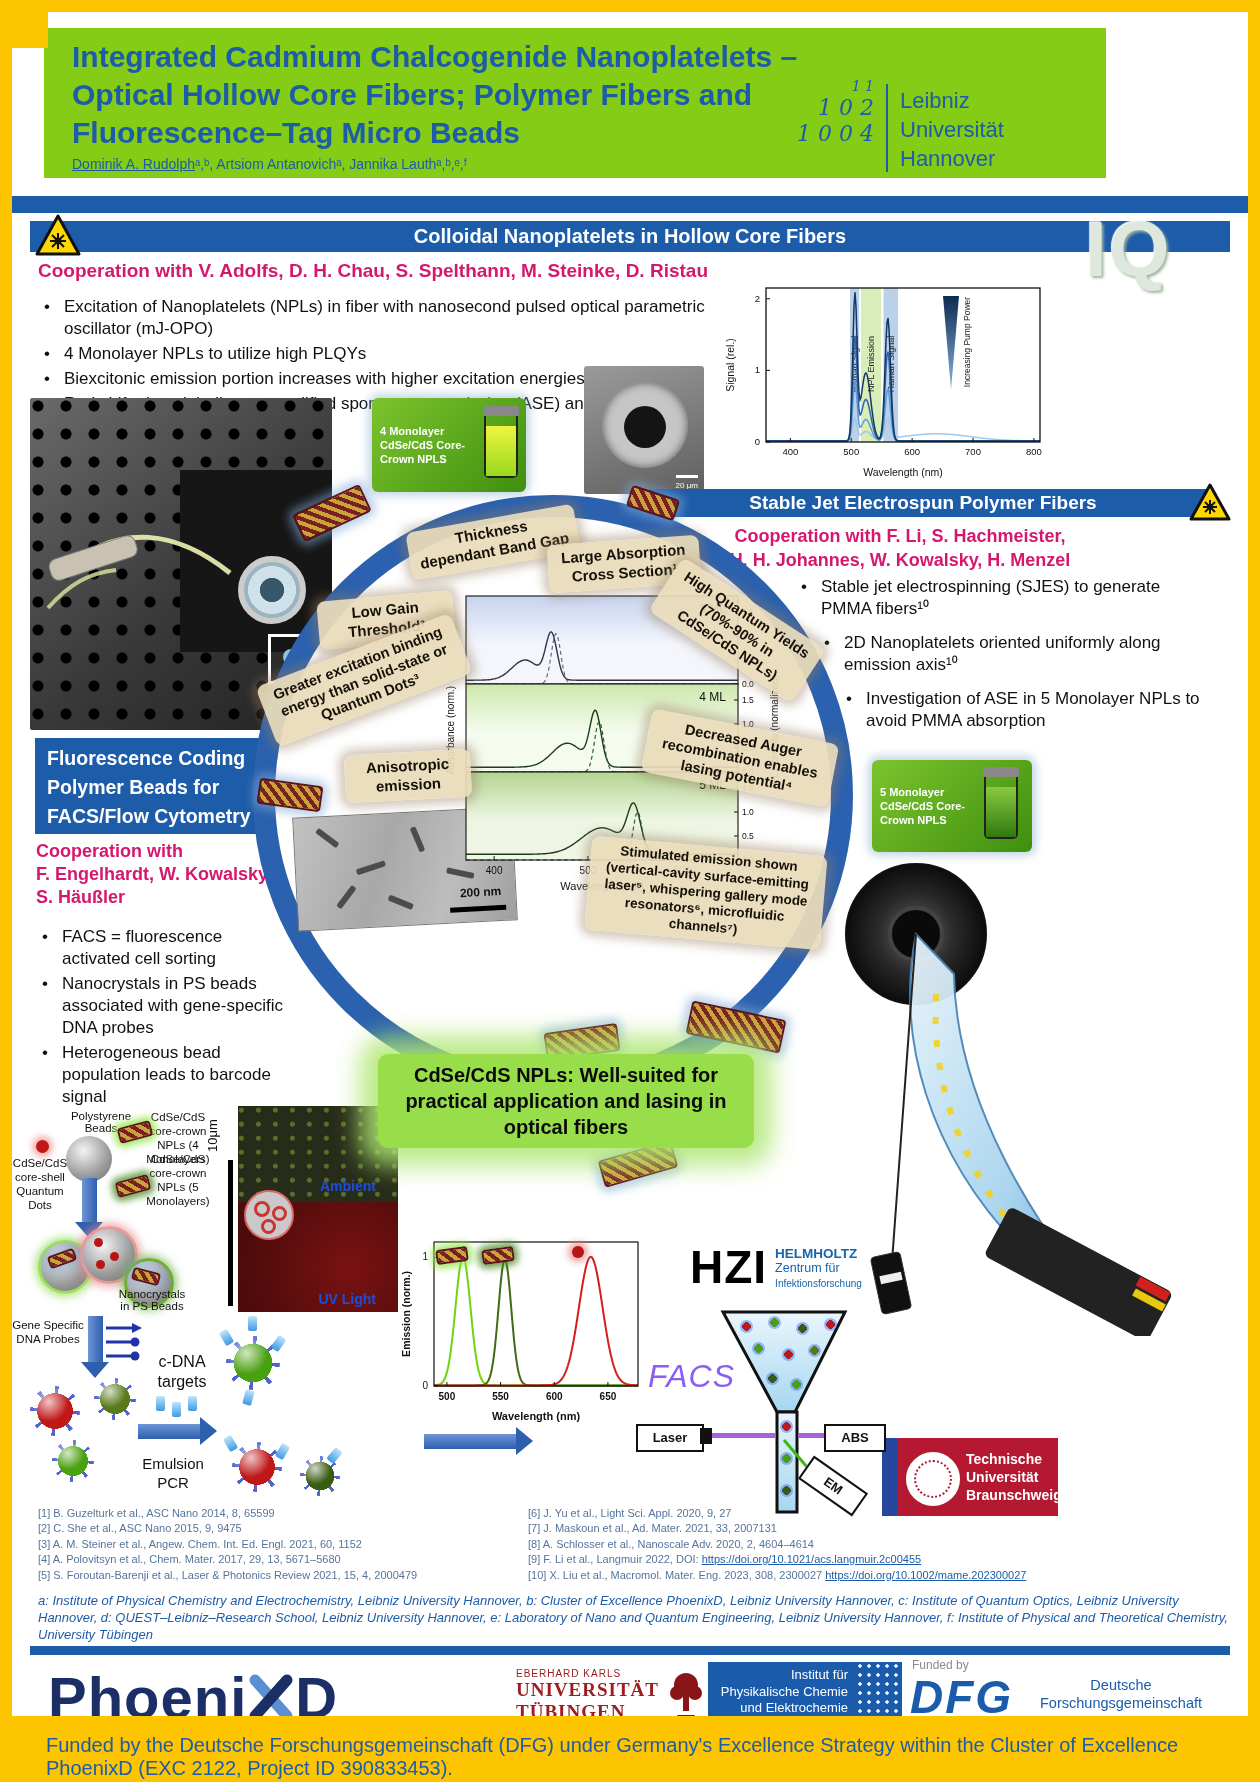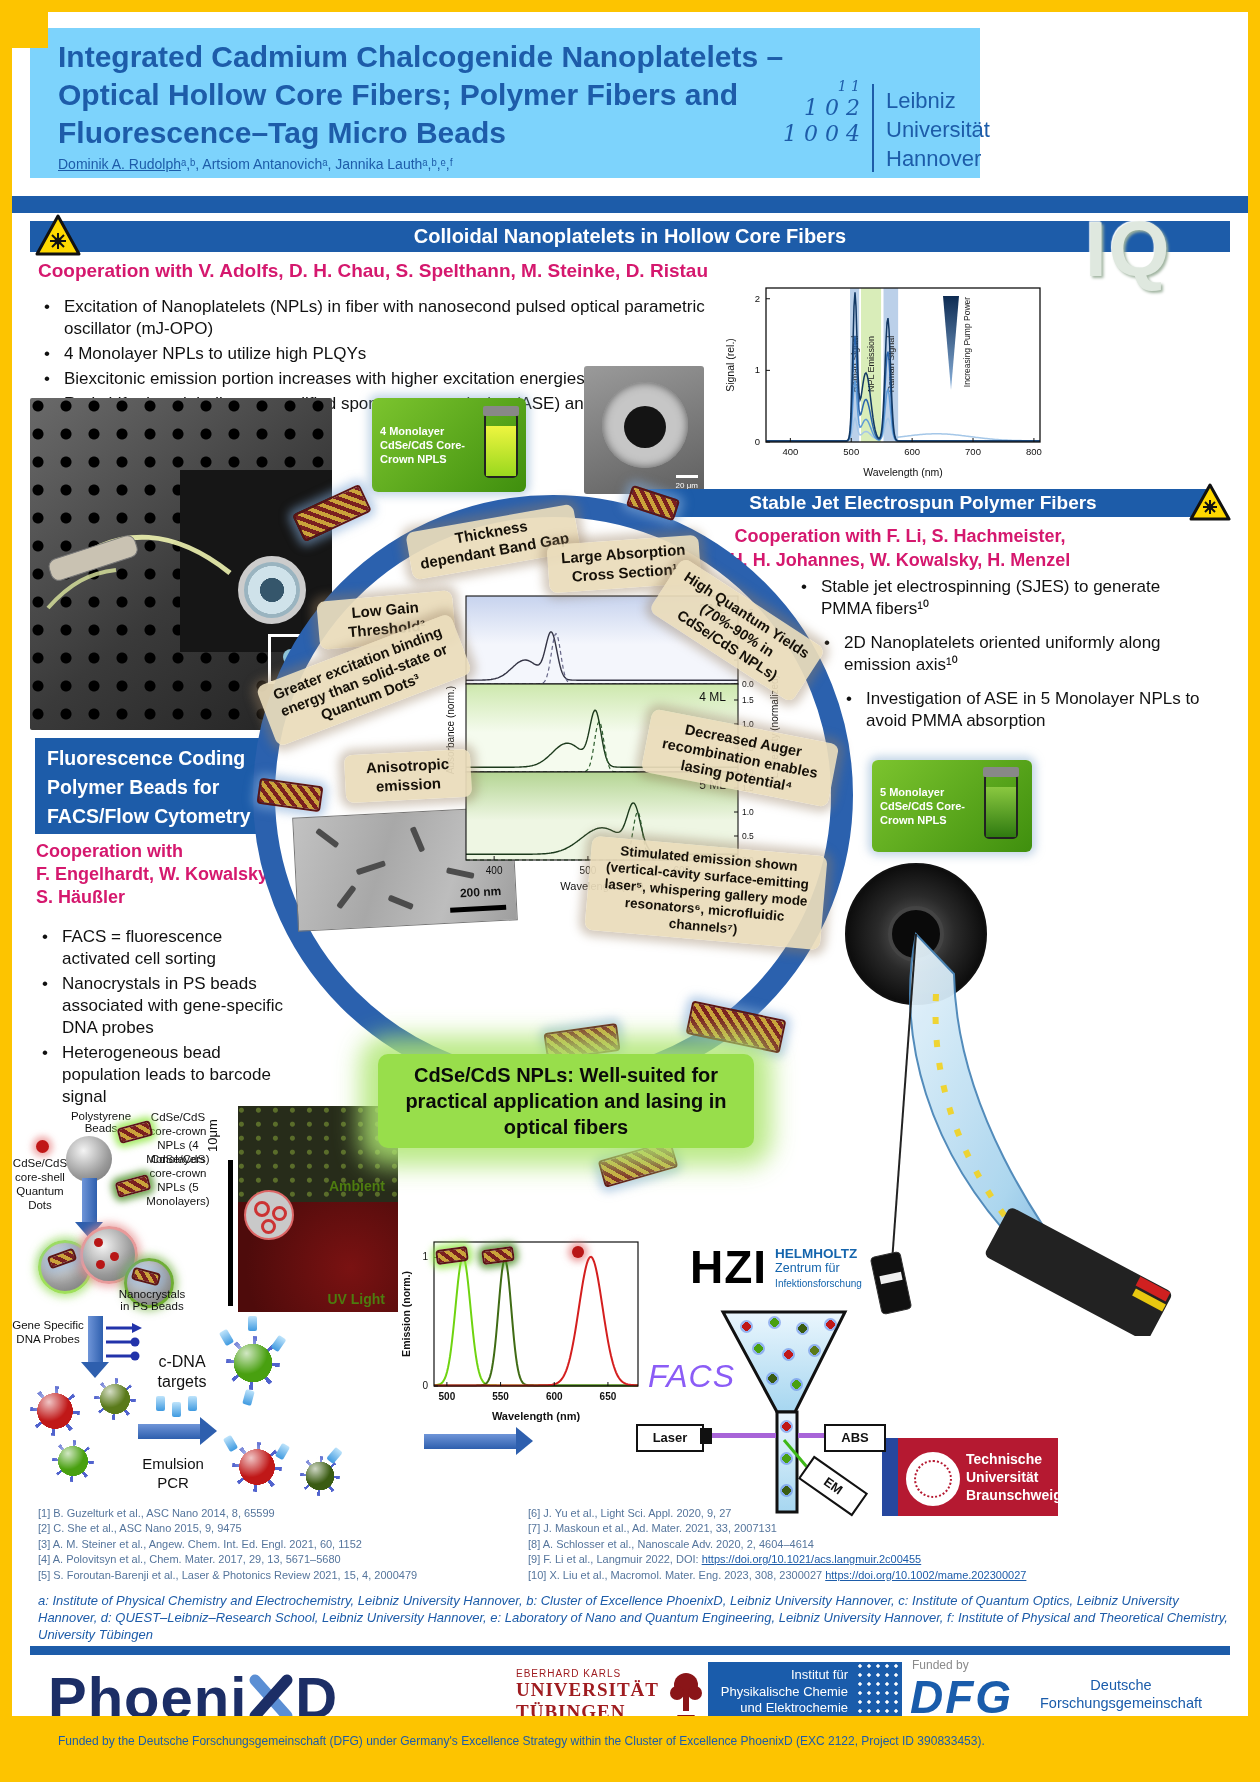--- a/index.html
+++ b/index.html
@@ -1,22 +1,22 @@
 <!DOCTYPE html>
 <html><head>
 <meta charset="utf-8">
 <style>
   html,body{margin:0;padding:0;background:#fff;}
   #poster{position:relative;width:1260px;height:1782px;background:#fff;font-family:"Liberation Sans",sans-serif;overflow:hidden;}
   .abs{position:absolute;}
   .frame{position:absolute;inset:0;border:12px solid #fdc400;pointer-events:none;z-index:30;}
   .corner{left:0;top:0;width:48px;height:48px;background:#fdc400;z-index:29;}
   .bottomstrip{left:12px;top:1716px;width:1236px;height:54px;background:#fdc400;z-index:28;}
-  .fundtext{left:46px;top:1734px;width:1180px;color:#1d5ca9;font-size:12px;font-weight:500;z-index:31;margin-left:12px;}
-  .headerbox{left:30px;top:28px;width:950px;height:150px;background:#7dd3fc;}
+  .fundtext{left:46px;top:1734px;width:1180px;color:#1d5ca9;font-size:20px;font-weight:500;z-index:31;}
+  .headerbox{left:44px;top:28px;width:1062px;height:150px;background:#84cc16;}
   .title{left:58px;top:38px;color:#1d5ca9;font-size:30px;font-weight:bold;line-height:38px;}
   .authors{left:58px;top:156px;color:#1d5ca9;font-size:14px;}
   .u{text-decoration:underline;}
   .lz-digits{left:752px;top:50px;width:78px;text-align:right;color:#1d5ca9;font-family:"DejaVu Serif",serif;font-style:italic;line-height:1.2;}
   .lz-rule{left:842px;top:56px;width:2px;height:88px;background:#1d5ca9;}
   .lz-name{left:856px;top:58px;color:#1d5ca9;font-size:22px;line-height:29px;font-weight:500;}
   .blueband{left:12px;top:196px;width:1236px;height:17px;background:#1d5ca9;}
   .bar{background:#1d5ca9;color:#fff;font-weight:bold;text-align:center;}
   .sec1bar{left:30px;top:221px;width:1200px;height:31px;font-size:20px;line-height:31px;}
   .sec2bar{left:632px;top:489px;width:582px;height:28px;font-size:19px;line-height:28px;z-index:3;}
@@ -69,21 +69,21 @@
   .bead{border-radius:50%;z-index:3;}
   .spiky{background:
     radial-gradient(circle at 38% 32%,rgba(255,255,255,.75),transparent 42%),
     radial-gradient(circle,var(--core) 0 50%,transparent 51%),
     repeating-conic-gradient(rgba(62,82,200,.9) 0 9deg,transparent 9deg 45deg);}
   .psball{background:radial-gradient(circle at 38% 32%,#f4f4f4,#9a9a9a 60%,#6e6e6e);}
   .tag{position:absolute;width:9px;height:15px;background:linear-gradient(#bfe4fb,#3f9ae0);border-radius:2px;z-index:4;}
   .micro{left:238px;top:1106px;width:160px;height:206px;z-index:2;}
   .micro .top{position:absolute;inset:0 0 auto 0;height:96px;background:radial-gradient(circle at 20% 30%,#5a6d2a 2px,transparent 3px) 0 0/17px 14px,#272c1a;}
   .micro .bot{position:absolute;inset:96px 0 0 0;background:radial-gradient(circle at 70% 60%,#7a1212,#4e0b0b 80%);}
-  .micro .lbl{position:absolute;right:13px;color:#4d7c0f;font-size:14px;font-weight:bold;}
+  .micro .lbl{position:absolute;right:22px;color:#1d4ed8;font-size:14px;font-weight:bold;}
   .refs{font-size:11px;line-height:15.4px;color:#55759c;z-index:2;}
   .reflink{color:#1d5ca9;text-decoration:underline;}
   .affil{left:38px;top:1592px;width:1192px;color:#1d5ca9;font-size:13px;line-height:17px;font-style:italic;z-index:2;}
   .divider{left:30px;top:1646px;width:1200px;height:9px;background:#1d5ca9;}
   .phx{left:48px;top:1664px;color:#1c2e66;font-size:58px;font-weight:800;letter-spacing:1px;display:flex;align-items:center;}
   .tueb{left:516px;top:1668px;display:flex;align-items:center;gap:10px;color:#9f1c20;}
   .tueb .l1{font-size:10px;letter-spacing:1px;}
   .tueb .l2,.tueb .l3{font-family:"Liberation Serif",serif;font-size:19px;font-weight:bold;letter-spacing:1px;}
   .instbox{left:708px;top:1662px;width:140px;height:58px;background:#1a5cab;color:#fff;font-size:13px;line-height:16.5px;text-align:right;padding:5px 8px 0 0;z-index:2;}
   .dotlogo{left:856px;top:1662px;width:46px;height:58px;background:radial-gradient(circle at 4px 4px,#fff 1.4px,transparent 2px) 0 0/9px 9px,#1a5cab;}

